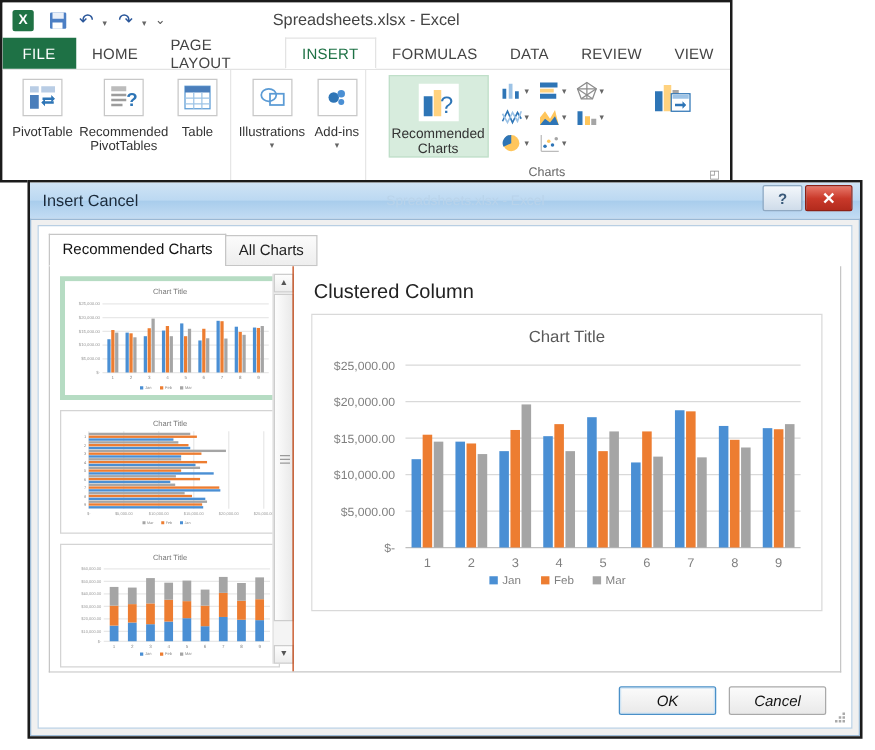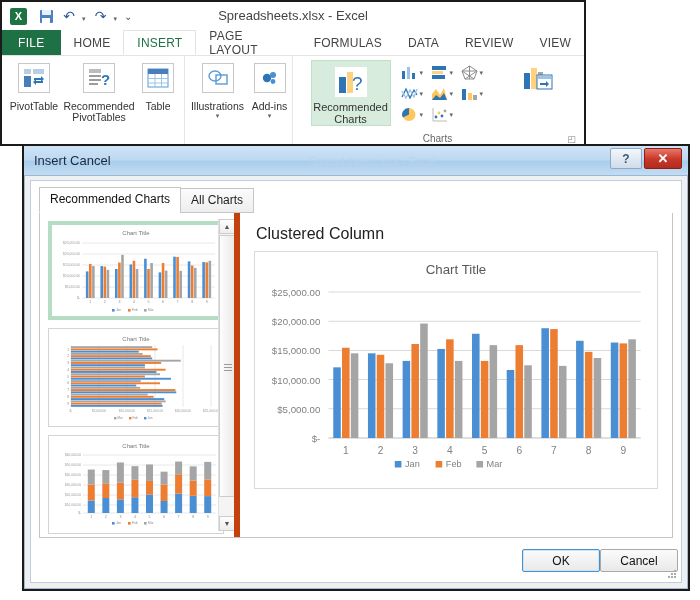--- a/index.html
+++ b/index.html
@@ -170,33 +170,33 @@
   .sb-thumb {
     position:absolute; left:0; top:16px; width:16px; height: 262px;
     background:linear-gradient(to right,#fdfdfd,#e9e9e9); border:1px solid #cdcdcd;
   }
   .sb-grip{position:absolute;left:4px;top:50%;margin-top:-4px;width:8px;height:8px;}
   .sb-grip i{display:block;height:1px;background:#9a9a9a;margin:2px 0;}
 
   
   .preview-pane {
     flex:1; padding: 10px 14px 8px 14px; position:relative;
-    border-left: 6px solid #c2410c;
+    border-left: 1px solid #c2410c;
   }
   .preview-title { font-size: 16px; color:#222; margin: 2px 0 8px 2px; }
   .chart-frame {
     border:1px solid #d9d9d9; background:#fff; height: 238px; position:relative;
   }
   .desc {
     margin-top: 14px; font-size: 11.5px; color:#222; line-height: 16px;
     padding: 0 2px;
   }
 
   .footer {
-    position:absolute; right: 3px; bottom: 10px; display:flex; 
+    position:absolute; right: 20px; bottom: 10px; display:flex; gap: 10px; font-style: italic;
   }
   .dbtn {
     width: 78px; height: 23px; font-size:12px; color:#111;
     background: linear-gradient(to bottom,#fbfbfb,#e9e9e9);
     border:1px solid #a9a9a9; border-radius:2px;
     display:flex;align-items:center;justify-content:center;
   }
   .dbtn.default { border:1px solid #4a90c8; box-shadow: 0 0 0 1px #cfe4f4 inset; }
   .grip {
     position:absolute; right: 3px; bottom: 2px; width:12px;height:12px;
@@ -221,22 +221,22 @@
       <div class="qat-caret">▾</div>
       <div class="qat-icon">↷</div>
       <div class="qat-caret">▾</div>
       <div class="qat-more">⌄</div>
       <div class="win-title">Spreadsheets.xlsx - Excel</div>
     </div>
 
     <div class="ribbon-tabs">
       <div class="tab-file">FILE</div>
       <div class="rtab">HOME</div>
+      <div class="rtab">PAGE LAYOUT</div>
       <div class="rtab active">INSERT</div>
-      <div class="rtab">PAGE LAYOUT</div>
       <div class="rtab">FORMULAS</div>
       <div class="rtab">DATA</div>
       <div class="rtab">REVIEW</div>
       <div class="rtab">VIEW</div>
     </div>
 
     <div class="ribbon-body">
 
       <div class="rgroup" style="width:182px;">
         <div class="rgroup-items">

